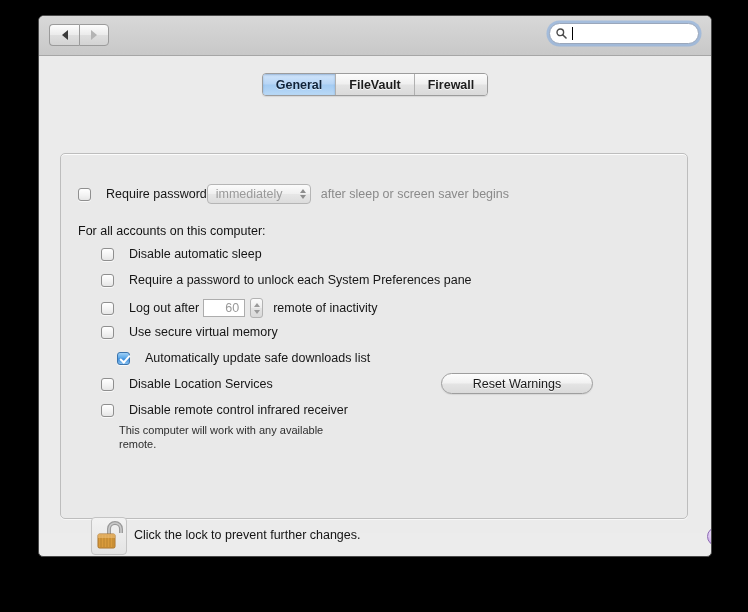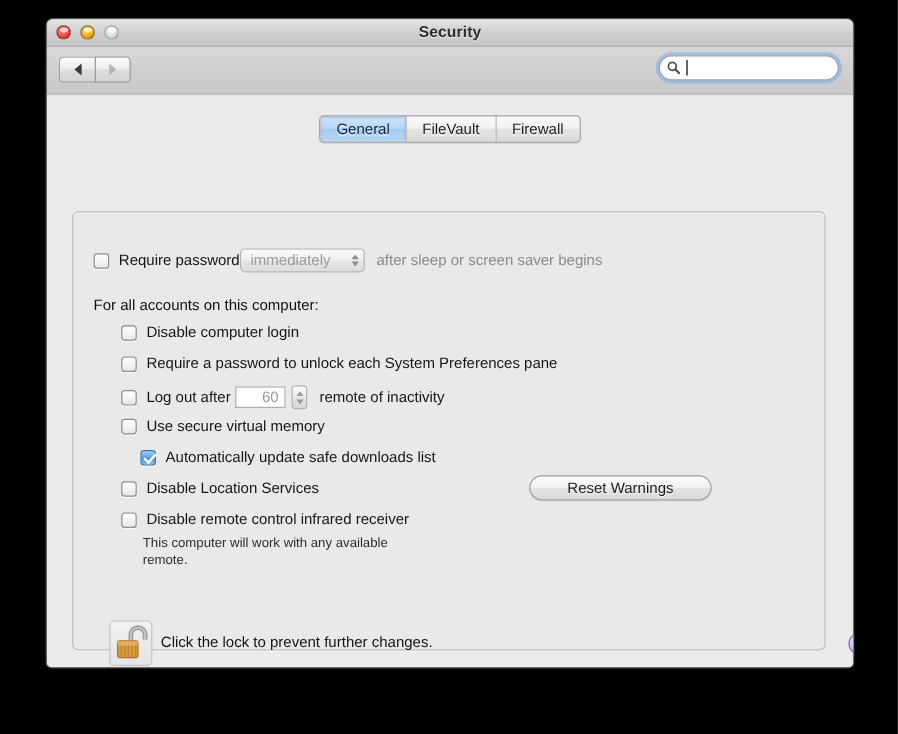--- a/index.html
+++ b/index.html
@@ -179,20 +179,21 @@
     display: flex;
     align-items: center;
     justify-content: center;
     padding: 0 13px;
     font-size: 12.5px;
     color: #1d1d1d;
     background: linear-gradient(to bottom, #fcfcfc 0%, #efefef 48%, #e3e3e3 52%, #dadada 100%);
     border-right: 1px solid #b0b0b0;
     text-shadow: 0 1px 0 rgba(255,255,255,0.8);
     box-sizing: border-box;
+    font-weight: bold;
   }
   .tab:last-child { border-right: none; }
   .tab.selected {
     background: linear-gradient(to bottom, #d3e6fb 0%, #b7d5f5 48%, #a4cbf2 52%, #b9d9f6 100%);
     color: #10233a;
     text-shadow: 0 1px 0 rgba(255,255,255,0.55);
     box-shadow: inset 0 1px 2px rgba(40,90,150,0.35);
   }
 
   
@@ -232,21 +233,21 @@
     position: absolute;
     left: 3.5px; top: 0.5px;
     width: 4px; height: 8px;
     border: solid #ffffff;
     border-width: 0 2px 2px 0;
     transform: rotate(42deg);
   }
   .cb-label {
     font-size: 12.5px;
     color: #161616;
-    margin-left: 8px;
+    margin-left: 15px;
     white-space: nowrap;
   }
 
   
   .popup {
     height: 20px;
     min-width: 104px;
     border-radius: 4px;
     border: 1px solid #b5b5b5;
     background: linear-gradient(to bottom, #fbfbfb 0%, #f0f0f0 48%, #e6e6e6 52%, #dcdcdc 100%);
@@ -385,28 +386,20 @@
     font-weight: bold;
     color: #2b2b2b;
     text-shadow: 0 1px 0 rgba(255,255,255,0.6);
   }
 </style>
 </head>
 <body>
 
 <div class="window">
 
-  <div class="titlebar">
-    <div class="traffic">
-      <div class="tl-btn tl-close"></div>
-      <div class="tl-btn tl-min"></div>
-      <div class="tl-btn tl-zoom"></div>
-    </div>
-    <div class="title-text">Security</div>
-  </div>
 
   <div class="toolbar">
     <div class="navgroup">
       <div class="nav-btn nav-back">
         <span class="tri tri-left"></span>
       </div>
       <div class="nav-btn nav-fwd">
         <span class="tri tri-right"></span>
       </div>
     </div>
@@ -446,21 +439,21 @@
             <span class="arrow-dn"></span>
           </span>
         </span>
         <span class="trailing-text">after sleep or screen saver begins</span>
       </div>
 
       <div class="section-label" style="left:17px; top:70px;">For all accounts on this computer:</div>
 
       <div class="row" style="left:40px; top:93px;">
         <span class="cb"></span>
-        <span class="cb-label">Disable computer login</span>
+        <span class="cb-label">Disable automatic sleep</span>
       </div>
 
       <div class="row" style="left:40px; top:119px;">
         <span class="cb"></span>
         <span class="cb-label">Require a password to unlock each System Preferences pane</span>
       </div>
 
       <div class="row" style="left:40px; top:144px;">
         <span class="cb"></span>
         <span class="cb-label">Log out after</span>

